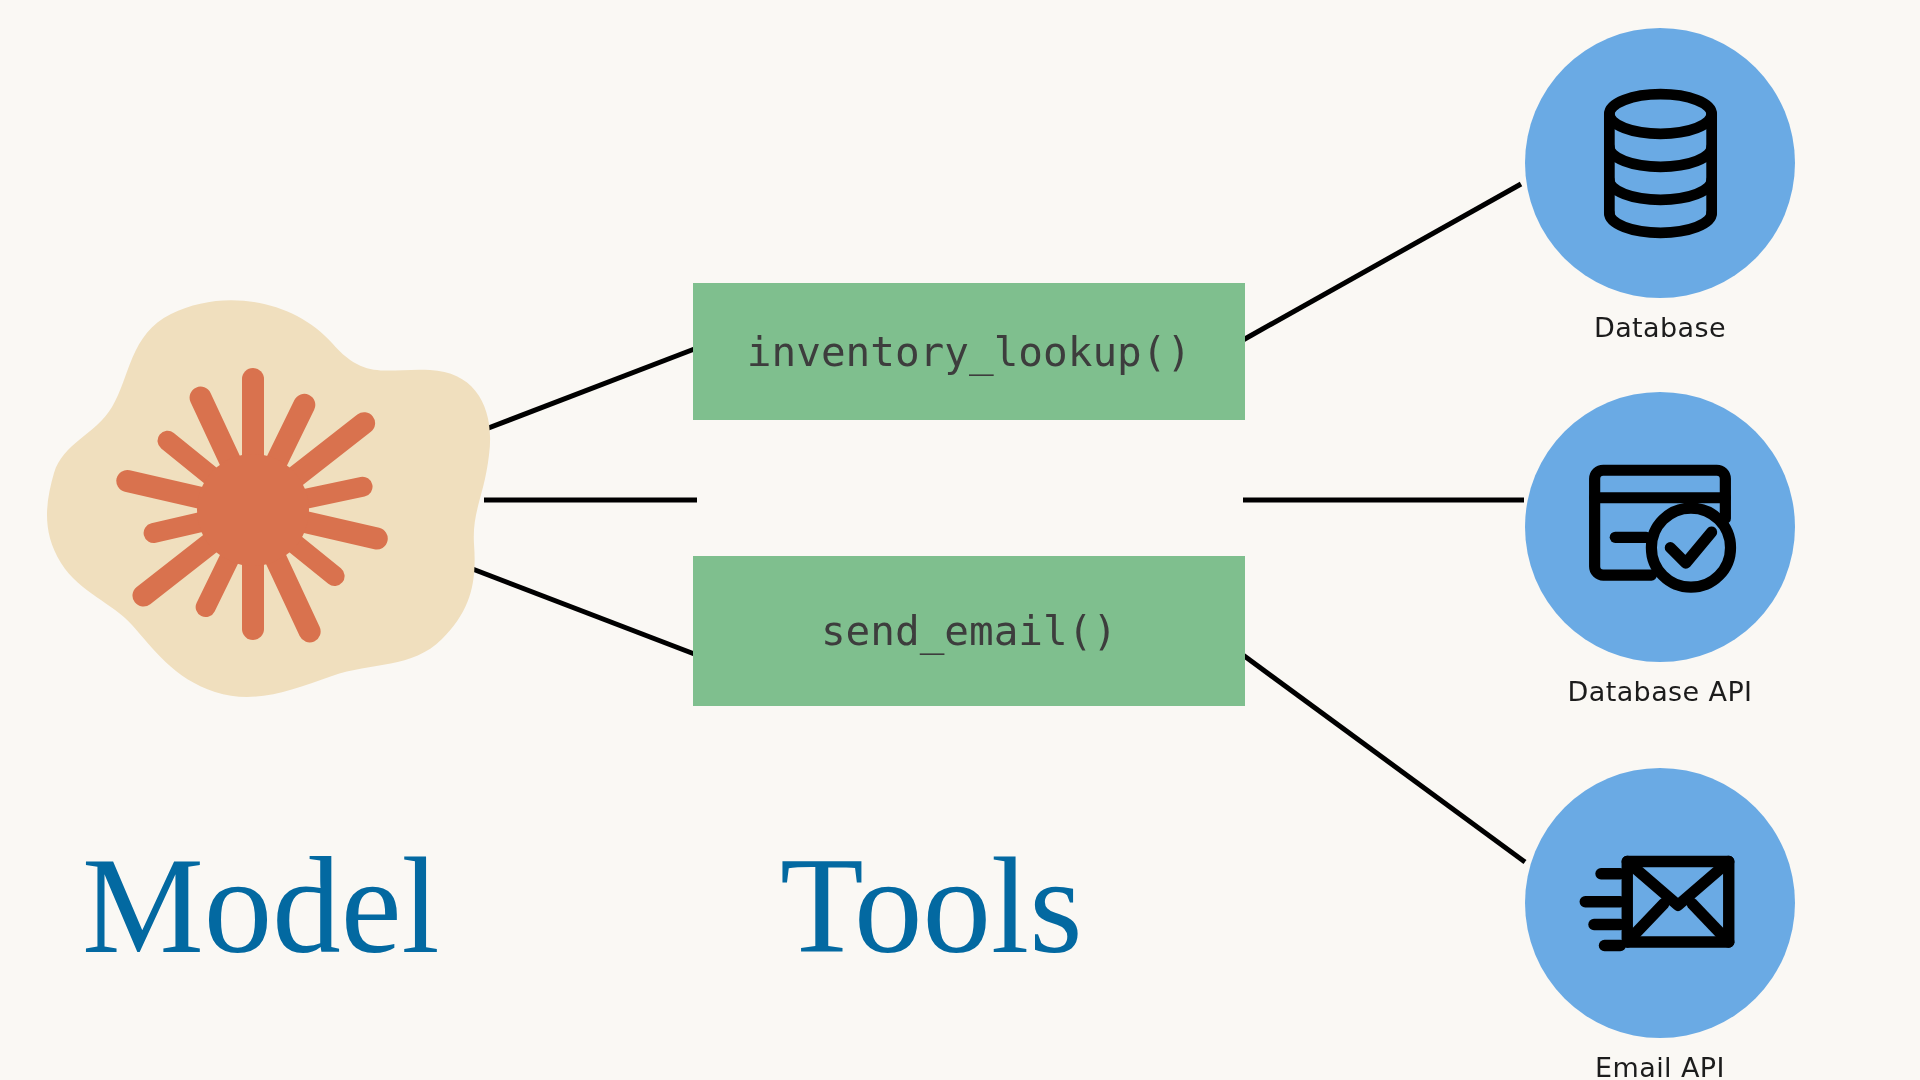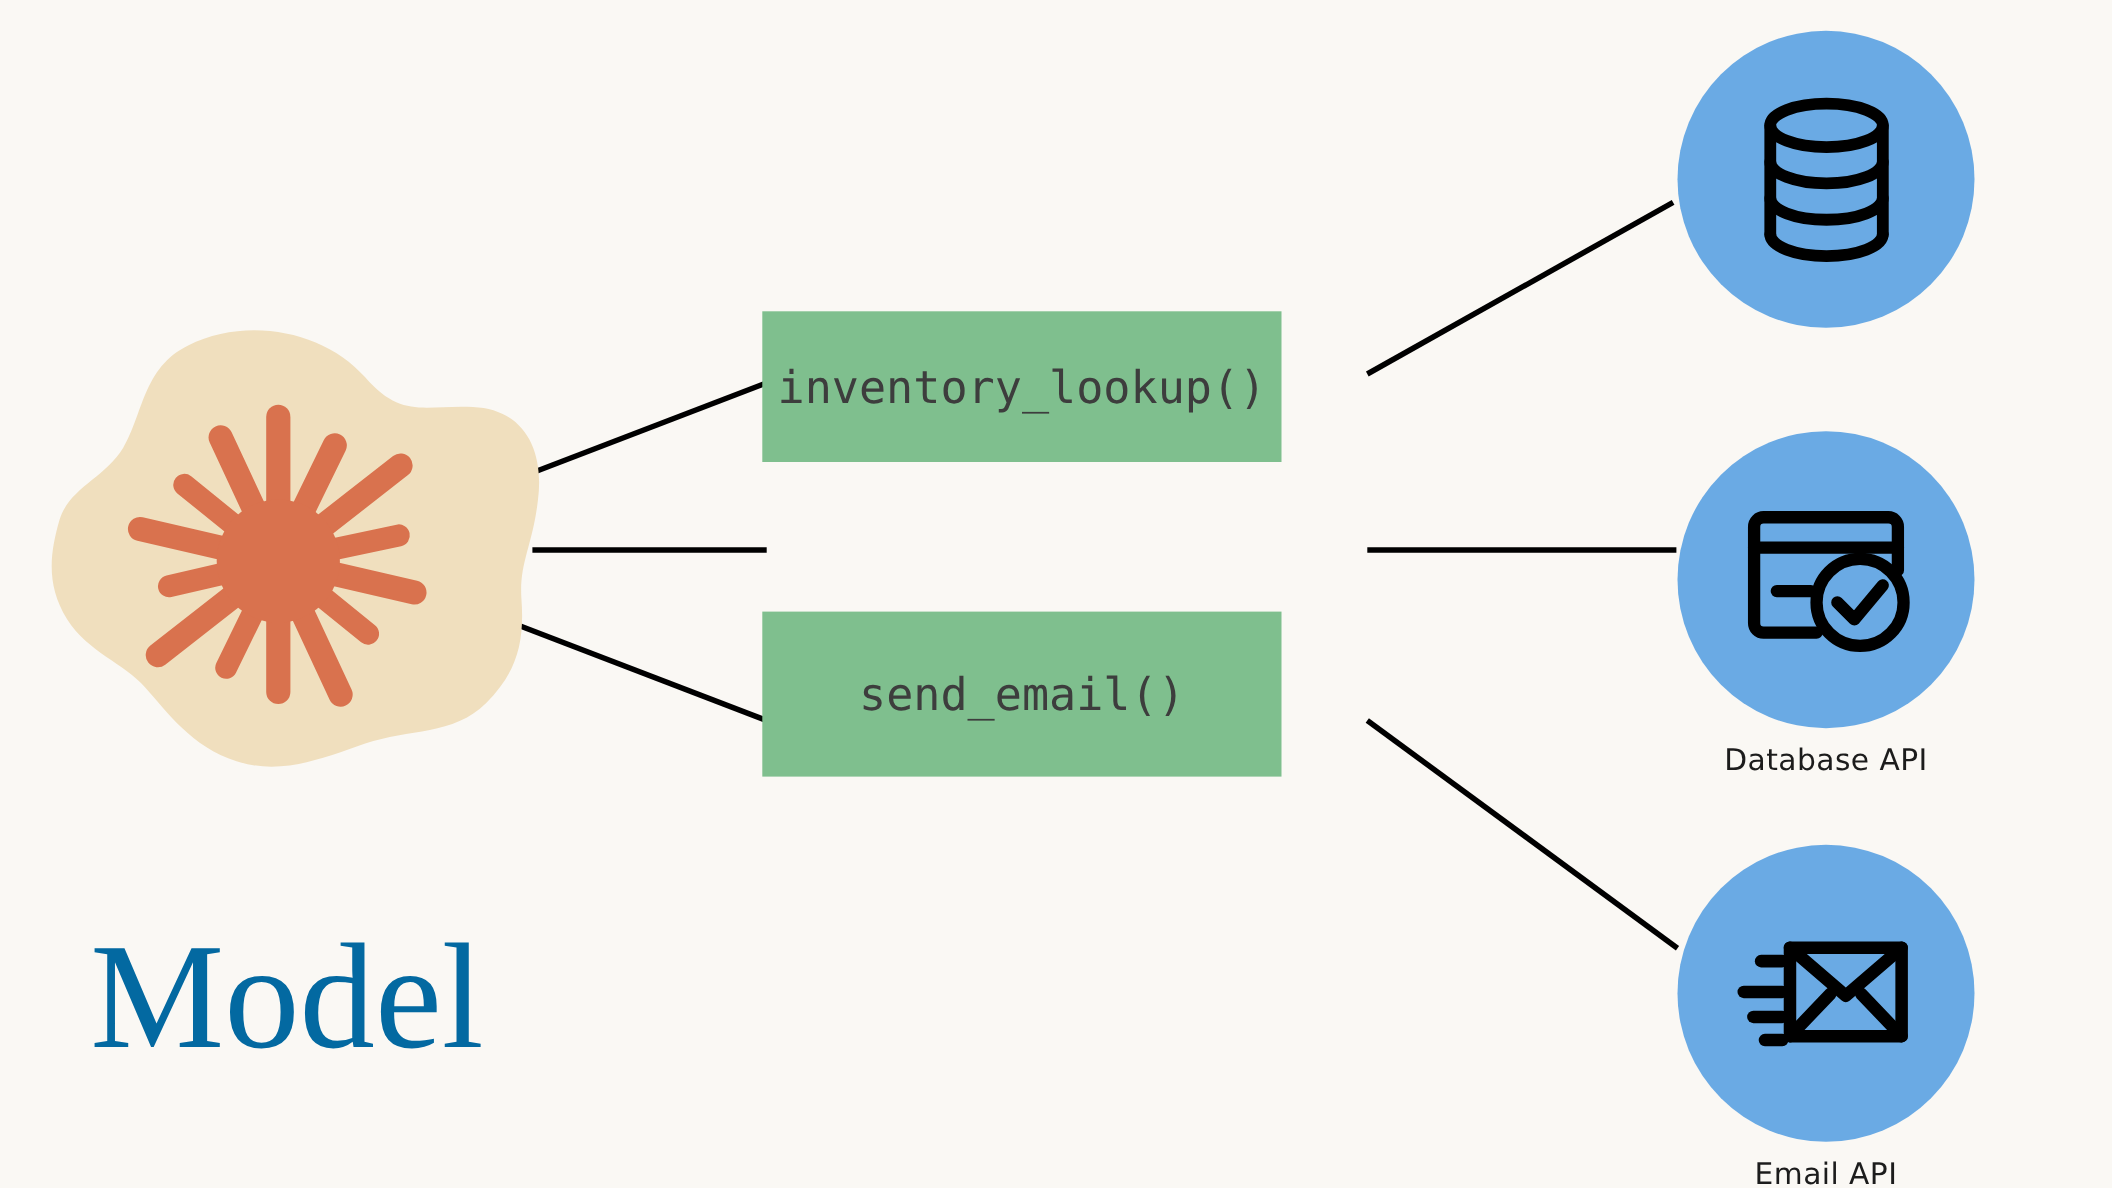--- a/index.html
+++ b/index.html
@@ -32,21 +32,21 @@
     top: 295px;
     width: 460px;
     height: 415px;
   }
   #model-blob-svg { display: block; width: 460px; height: 415px; }
 
   
   .tool-box {
     position: absolute;
     left: 693px;
-    width: 472px;
+    width: 552px;
     background: #7fbf8e;
     display: flex;
     align-items: center;
     justify-content: center;
   }
   .tool-label {
     font-family: "DejaVu Sans Mono", "Liberation Mono", monospace;
     font-size: 41px;
     letter-spacing: 0px;
     color: #3d3d3d;
@@ -182,20 +182,21 @@
         <g fill="none" stroke="#000000" stroke-width="6.5" stroke-linecap="round" stroke-linejoin="round">
           <ellipse cx="50" cy="20" rx="31" ry="12"></ellipse>
           <path d="M19 20 L19 80"></path>
           <path d="M81 20 L81 80"></path>
           <path d="M19 80 A31 12 0 0 0 81 80"></path>
           <path d="M19 40 A31 12 0 0 0 81 40"></path>
           <path d="M19 60 A31 12 0 0 0 81 60"></path>
         </g>
       </svg>
     </div>
+    <div class="service-label">Database</div>
   </div>
 
   <div class="service" id="service-1">
     <div class="service-circle">
       <svg width="172" height="172" viewBox="0 0 100 100" xmlns="http://www.w3.org/2000/svg">
         <g fill="none" stroke="#000000" stroke-width="6.5" stroke-linecap="round" stroke-linejoin="round">
           <path d="M88 45 L88 22 A5 5 0 0 0 83 17 L17 17 A5 5 0 0 0 12 22 L12 73 A5 5 0 0 0 17 78 L45 78"></path>
           <path d="M12 33 L88 33"></path>
           <path d="M24 56 L42 56"></path>
           <circle cx="68" cy="62" r="23"></circle>
@@ -218,14 +219,15 @@
           <path d="M7 49 L27 49"></path>
           <path d="M12 62 L27 62"></path>
           <path d="M18 74 L27 74"></path>
         </g>
       </svg>
     </div>
     <div class="service-label">Email API</div>
   </div>
 
   <div class="caption" id="caption-model">Model</div>
+  <div class="caption" id="caption-tools">Tools</div>
 
 </div>
 
 </body></html>

